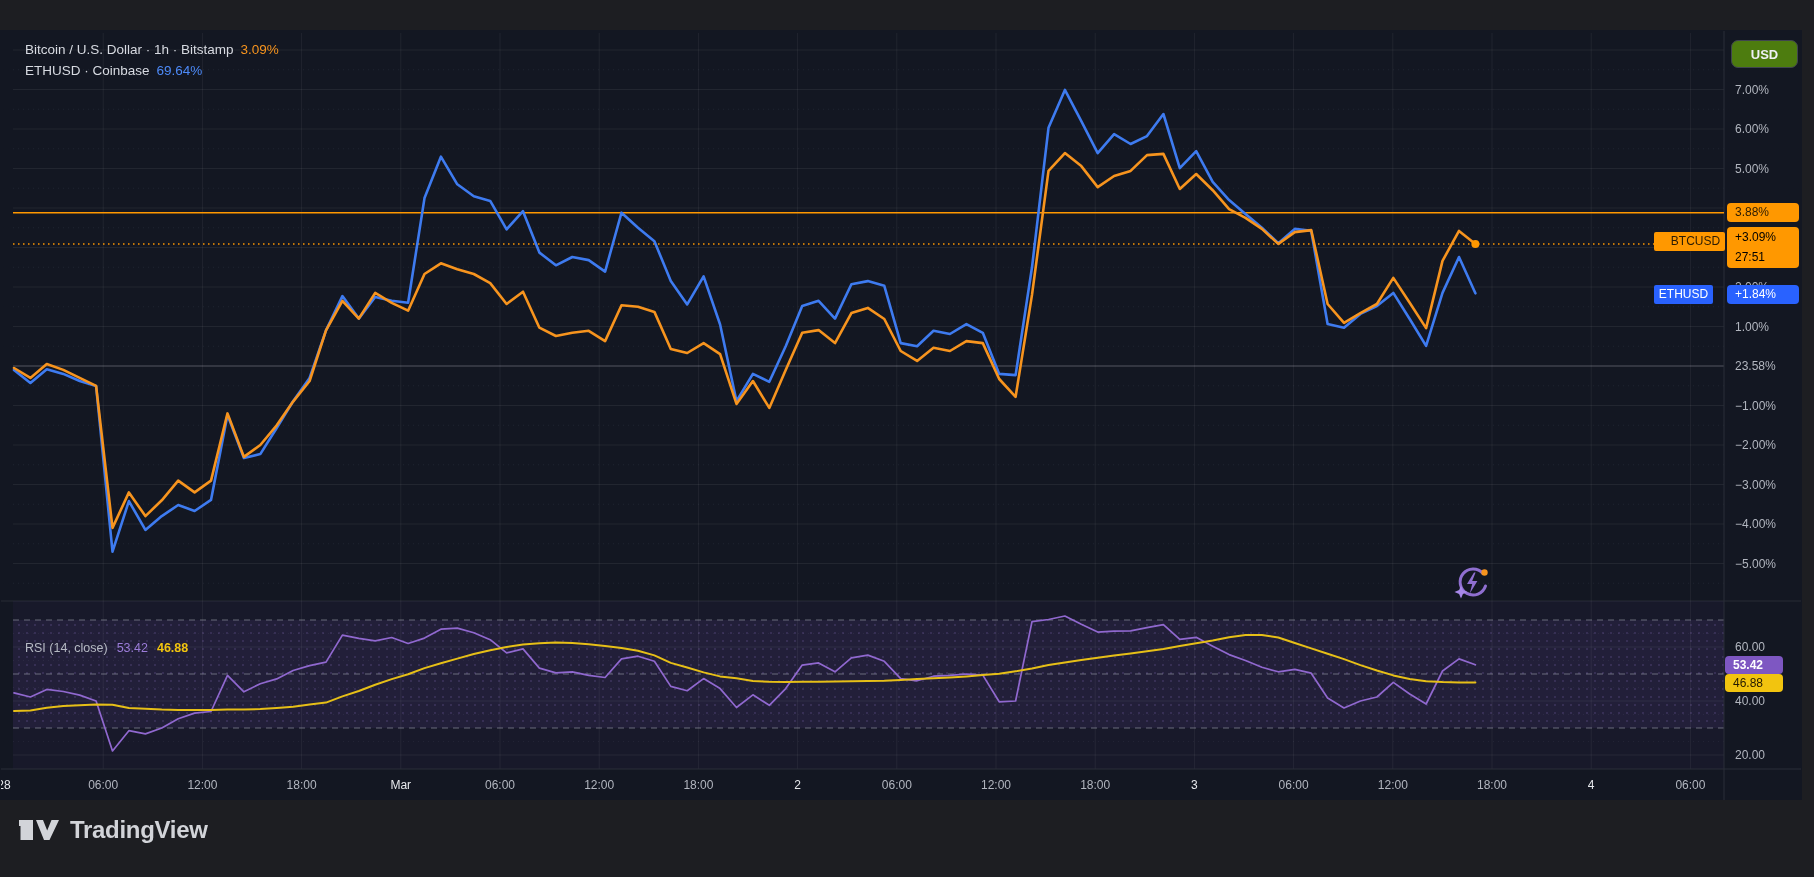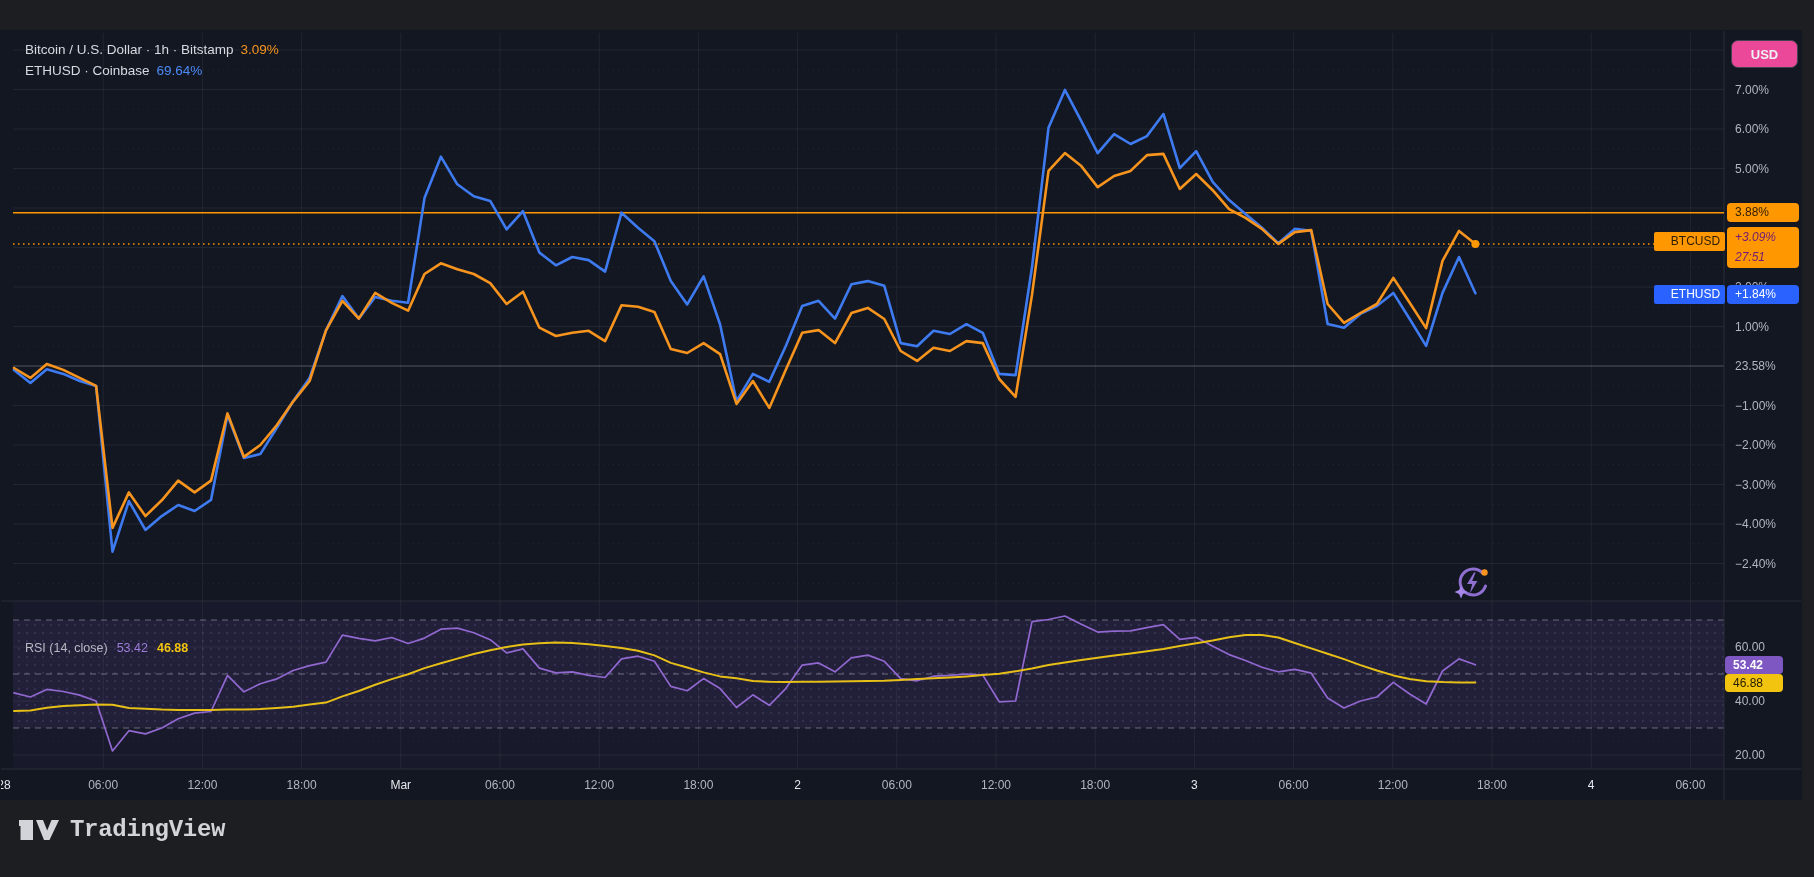--- a/index.html
+++ b/index.html
@@ -23,36 +23,36 @@
   #rsi-legend .v-ma{color:#f2c40f;font-weight:700;}
   
   .tick{position:absolute;z-index:1;font-size:12px;color:#b2b6bf;line-height:16px;}
   .tick.price,.tick.rsit{left:1734px;}
   .tick.time{width:64px;text-align:center;top:746px;}
   .tick.time.major{color:#e6e8ec;}
   
   .badge{position:absolute;z-index:3;font-size:12px;line-height:19px;text-align:left;padding:0 0 0 8px;border-radius:4px;}
   #alert-badge{left:1726px;top:172px;width:64px;height:19px;background:#ff9800;color:#2b1c04;}
   #btc-tag{left:1653px;top:201px;width:59px;height:19px;background:#ff9800;color:#2b1c04;border-radius:2px;text-align:center;padding-left:12px;}
-  #btc-badge{left:1726px;top:196px;width:64px;height:41px;background:#ff9800;color:#701a75;font-style:italic;}
+  #btc-badge{left:1726px;top:196px;width:64px;height:41px;background:#ff9800;color:#000000;}
   #btc-badge div{height:20px;line-height:21px;}
-  #eth-tag{left:1653px;top:254px;width:59px;height:19px;background:#2962ff;color:#fff;border-radius:2px;text-align:center;padding-left:12px;}
+  #eth-tag{left:1653px;top:254px;width:59px;height:19px;background:#2962ff;color:#fff;border-radius:2px;text-align:center;padding-left:0;}
   #eth-badge{left:1726px;top:254px;width:64px;height:19px;background:#2962ff;color:#fff;}
   #rsi-badge{left:1724px;top:625px;width:50px;height:18px;line-height:18px;background:#7e57c2;color:#fff;font-weight:700;}
   #ma-badge{left:1724px;top:643px;width:50px;height:18px;line-height:18px;background:#f2c40f;color:#231a02;}
   
   #usd-btn{position:absolute;z-index:6;left:1730px;top:9px;width:67px;height:28px;border-radius:7px;
-    background:#ec4899;border:1.5px solid #40454f;color:#eef0f3;font-size:13px;font-weight:700;
+    background:#4d7c0f;border:1.5px solid #40454f;color:#eef0f3;font-size:13px;font-weight:700;
     font-family:inherit;cursor:pointer;}
   
   #ai-icon{position:absolute;z-index:4;left:1452px;top:533px;width:38px;height:38px;}
   
   #footer{position:absolute;left:0;top:800px;width:1814px;height:77px;background:#1d1e22;}
   #footer .brandwrap{position:absolute;left:17px;top:16px;display:flex;align-items:center;cursor:pointer;}
-  #footer .brand{color:#d2d4d9;font-size:24px;font-weight:700;margin-left:9px;letter-spacing:-0.3px;font-family:Liberation Mono, monospace;}
+  #footer .brand{color:#d2d4d9;font-size:24px;font-weight:700;margin-left:9px;letter-spacing:-0.3px;}
 </style>
 </head>
 <body>
 <div id="stage">
 
 
   <div id="widget">
     <svg id="chart" width="1800" height="770">
         <defs>
           <pattern id="dots" width="8" height="8" patternUnits="userSpaceOnUse">
@@ -149,21 +149,21 @@
         <div class="tick price" style="top: 129.5px;">5.00%</div>
         <div class="tick price" style="top: 169px;">4.00%</div>
         <div class="tick price" style="top: 208.5px;">3.00%</div>
         <div class="tick price" style="top: 248px;">2.00%</div>
         <div class="tick price" style="top: 287.5px;">1.00%</div>
         <div class="tick price" style="top: 327px;">23.58%</div>
         <div class="tick price" style="top: 366.5px;">−1.00%</div>
         <div class="tick price" style="top: 406px;">−2.00%</div>
         <div class="tick price" style="top: 445.5px;">−3.00%</div>
         <div class="tick price" style="top: 485px;">−4.00%</div>
-        <div class="tick price" style="top: 524.5px;">−2.40%</div>
+        <div class="tick price" style="top: 524.5px;">−5.00%</div>
         <div class="tick rsit" style="top: 608px;">60.00</div>
         <div class="tick rsit" style="top: 662px;">40.00</div>
         <div class="tick rsit" style="top: 716px;">20.00</div>
       </div>
     <div id="time-axis-labels">
         <div class="tick time major" style="left: -29px;">28</div>
         <div class="tick time" style="left: 70.2px;">06:00</div>
         <div class="tick time" style="left: 169.4px;">12:00</div>
         <div class="tick time" style="left: 268.6px;">18:00</div>
         <div class="tick time major" style="left: 367.8px;">Mar</div>

